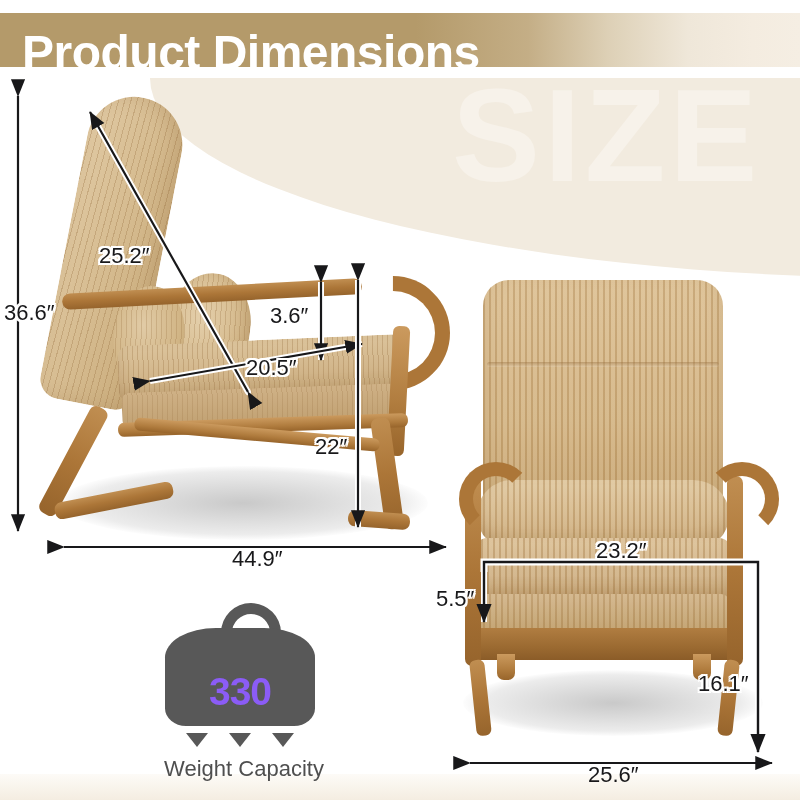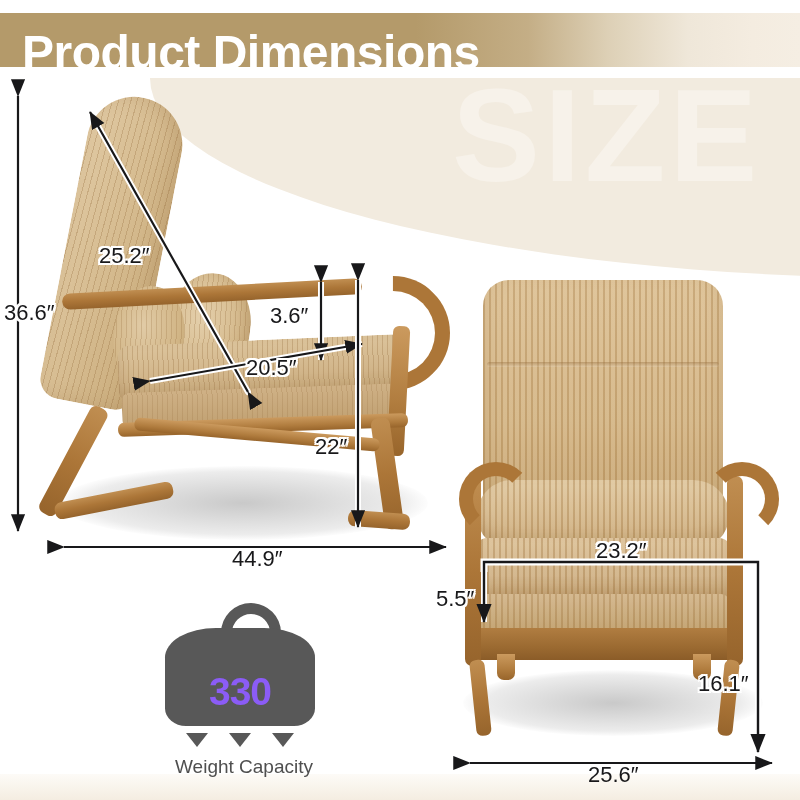--- a/index.html
+++ b/index.html
@@ -106,21 +106,21 @@
     color:#ffffff;font-weight:bold;font-size:25px;line-height:1;
     font-family:"Liberation Sans", sans-serif;letter-spacing:0px;
   }
   .tri{
     position:absolute;top:137px;width:0;height:0;
     border-left:11px solid transparent;border-right:11px solid transparent;
     border-top:14px solid #585858;
   }
   .w-cap{
     position:absolute;left:-16px;top:160px;width:280px;text-align:center;
-    color:#4f4f4f;font-size:19px;font-family:"Liberation Sans", sans-serif;
+    color:#4f4f4f;font-size:22px;font-family:"Liberation Sans", sans-serif;
   }
 </style>
 </head>
 <body>
 
 <div id="stage">
 
   <div class="bg-blob2"></div>
   <div class="watermark">SIZE</div>
   <div class="bg-bottom-band"></div>

